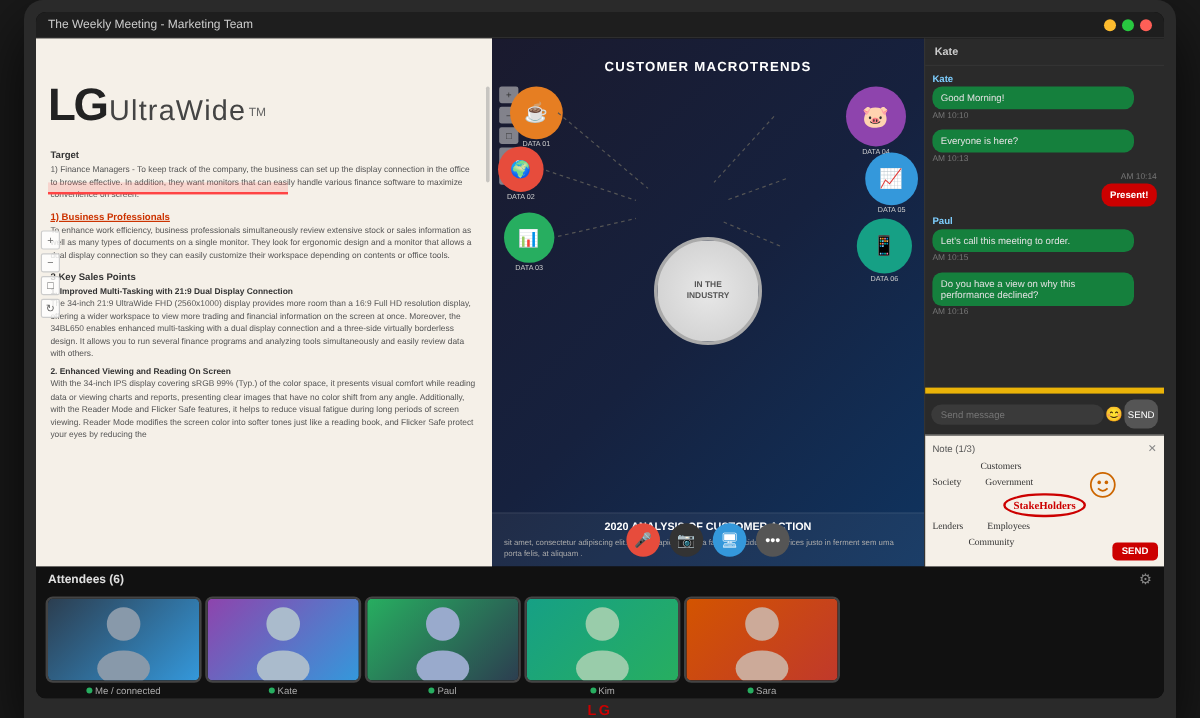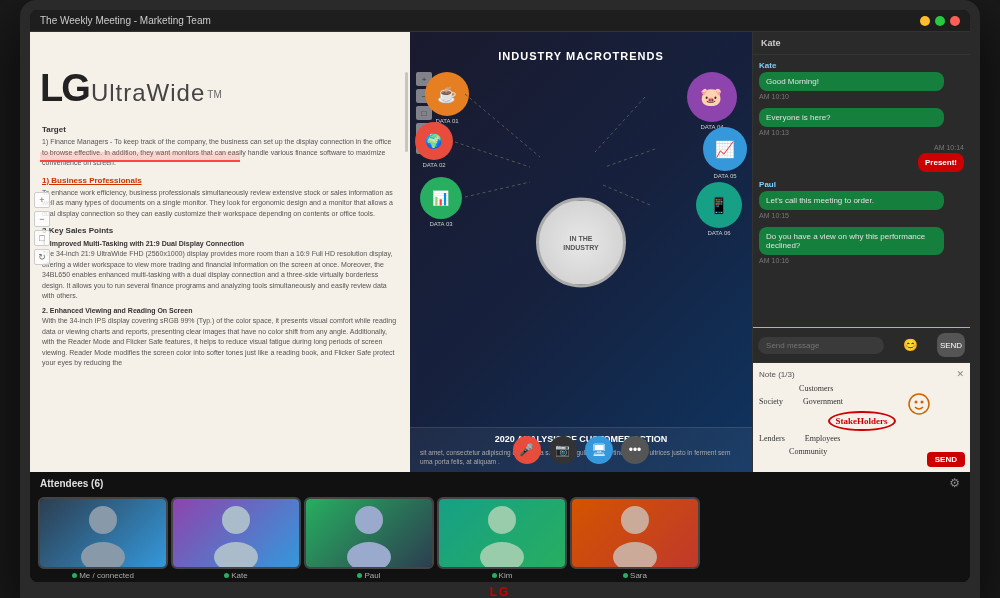--- a/index.html
+++ b/index.html
@@ -329,24 +329,24 @@
     }
     .chat-msg-time {
       font-size: 7px;
       color: #777;
     }
     .chat-msg.self-msg {
       align-items: flex-end;
     }
     .chat-input-area {
       padding: 5px;
-      border-top: 1px solid #eab308;
-      display: flex;
-      align-items: center;
-      gap: 19px;
+      border-top: 5px solid #eab308;
+      display: flex;
+      align-items: center;
+      gap: 1px;
     }
     .chat-input {
       flex: 1;
       background: #3a3a3a;
       border: none;
       border-radius: 12px;
       padding: 4px 8px;
       font-size: 8px;
       color: #ccc;
       outline: none;
@@ -591,21 +591,21 @@
         <div class="pres-bg"></div>
 
         <div class="pres-left-toolbar">
           <div class="arrow-btn">+</div>
           <div class="arrow-btn">−</div>
           <div class="arrow-btn">□</div>
           <div class="arrow-btn">▲</div>
           <div class="arrow-btn">▼</div>
         </div>
 
-        <div class="pres-title">INDUSTRY MACROTRENDS</div>
+        <div class="pres-title">CUSTOMER MACROTRENDS</div>
 
         <div class="pres-content">
           <div class="data-viz" style="position:relative;flex:1;">
 
             <div class="center-circle">
               <div class="center-circle-text" style="white-space:pre-line;">IN THE
 INDUSTRY</div>
             </div>
 
             <div class="data-bubble d1">

